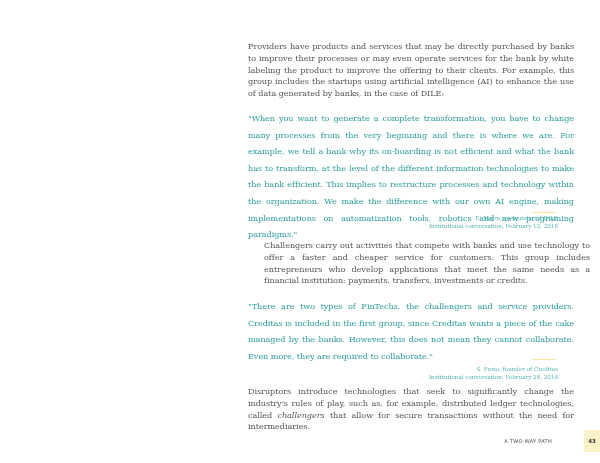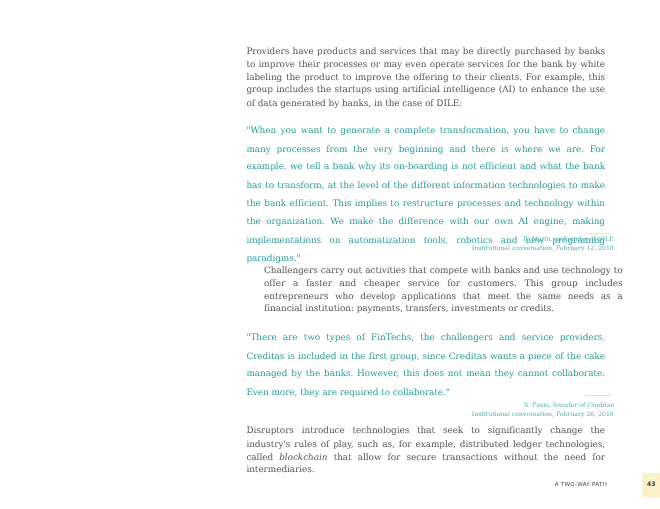--- a/index.html
+++ b/index.html
@@ -1,17 +1,17 @@
 <!DOCTYPE html>
 <html><head>
 <meta charset="utf-8">
 <style>
   html, body { margin: 0; padding: 0; background: #ffffff; }
   body { width: 600px; height: 463px; position: relative; overflow: hidden; font-family: "DejaVu Serif", serif; }
-  .col { position: absolute; left: 224px; width: 326px; }
+  .col { position: absolute; left: 248px; width: 326px; }
   .body-text { font-size: 8.1px; line-height: 11.8px; color: #555555; text-align: justify; margin: 0; letter-spacing: -0.05px; }
   .quote { font-size: 8.1px; line-height: 16.6px; color: #2a9d9a; text-align: justify; margin: 0; letter-spacing: -0.05px; }
   .attr-rule { position: absolute; height: 1px; background: #f4e6a0; width: 24px; }
   .attr { position: absolute; right: 42px; text-align: right; font-size: 5.6px; line-height: 7.6px; color: #4fb0ad; }
   .footer-label { position: absolute; right: 48px; top: 438px; font-family: "DejaVu Sans", sans-serif; font-size: 5px; letter-spacing: 0.3px; color: #444; text-transform: uppercase; }
   .page-box { position: absolute; left: 584px; top: 430px; width: 16px; height: 22px; background: #fbf1c7; display: flex; align-items: center; justify-content: center; font-family: "DejaVu Sans", sans-serif; font-weight: bold; font-size: 5.5px; color: #333; }
   em { font-style: italic; }
 </style>
 </head>
 <body>
@@ -29,18 +29,18 @@
 <p class="col body-text" style="top:240px;margin-left:16px;">Challengers carry out activities that compete with banks and use technology to offer a faster and cheaper service for customers. This group includes entrepreneurs who develop applications that meet the same needs as a financial institution: payments, transfers, investments or credits.</p>
 
 <p class="col quote" style="top:298px;">"There are two types of FinTechs, the challengers and service providers. Creditas is included in the first group, since Creditas wants a piece of the cake managed by the banks. However, this does not mean they cannot collaborate. Even more, they are required to collaborate."</p>
 
 <div class="attr-rule" style="left:532px; top:359px;"></div>
 <div class="attr" style="top:366px;">
   <div>S. Fusio, founder of Creditas</div>
   <div>Institutional conversation, February 26, 2018</div>
 </div>
 
-<p class="col body-text" style="top:386px;"><span>Disruptors introduce technologies that seek to significantly change the industry's rules of play, such as, for example, distributed ledger technologies, called </span><em>blockchain</em><span> that allow for secure transactions without the need for intermediaries.</span></p>
+<p class="col body-text" style="top:386px;"><span>Disruptors introduce technologies that seek to significantly change the industry's rules of play, such as, for example, distributed ledger technologies, called </span><em>challengers</em><span> that allow for secure transactions without the need for intermediaries.</span></p>
 
 <div class="footer-label">A TWO-WAY PATH</div>
 <div class="page-box">
   <span>43</span>
 </div>
 
 </body></html>

